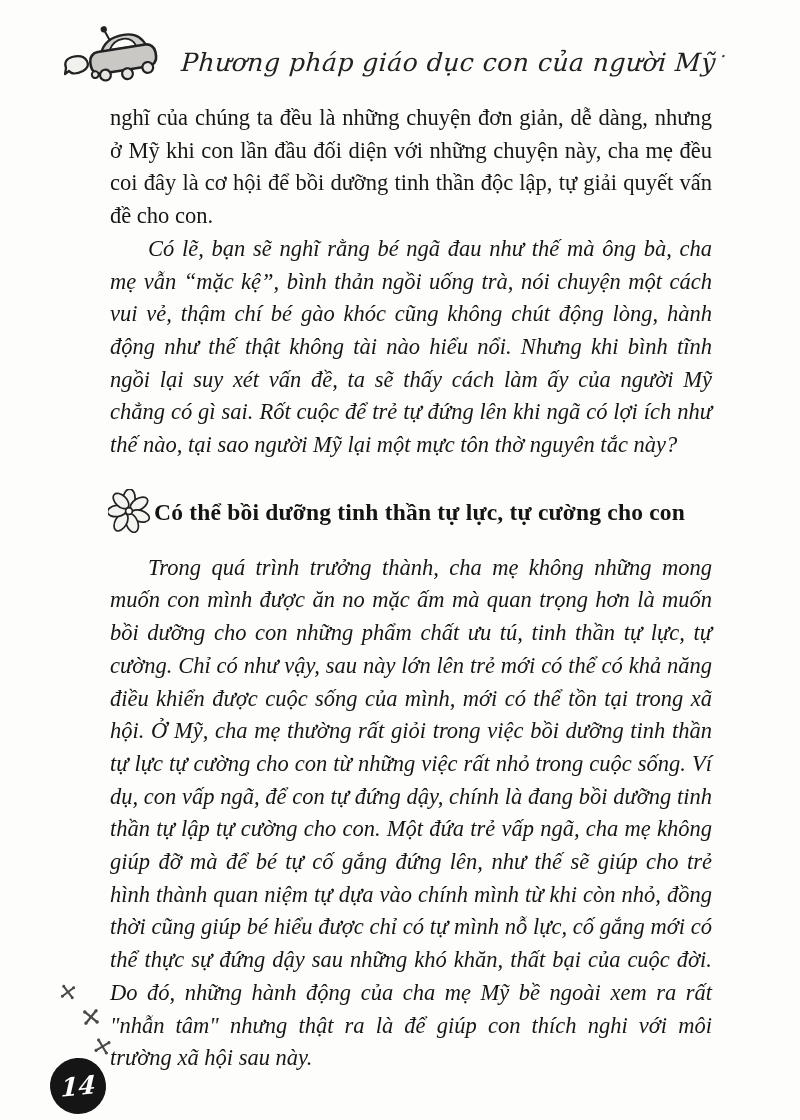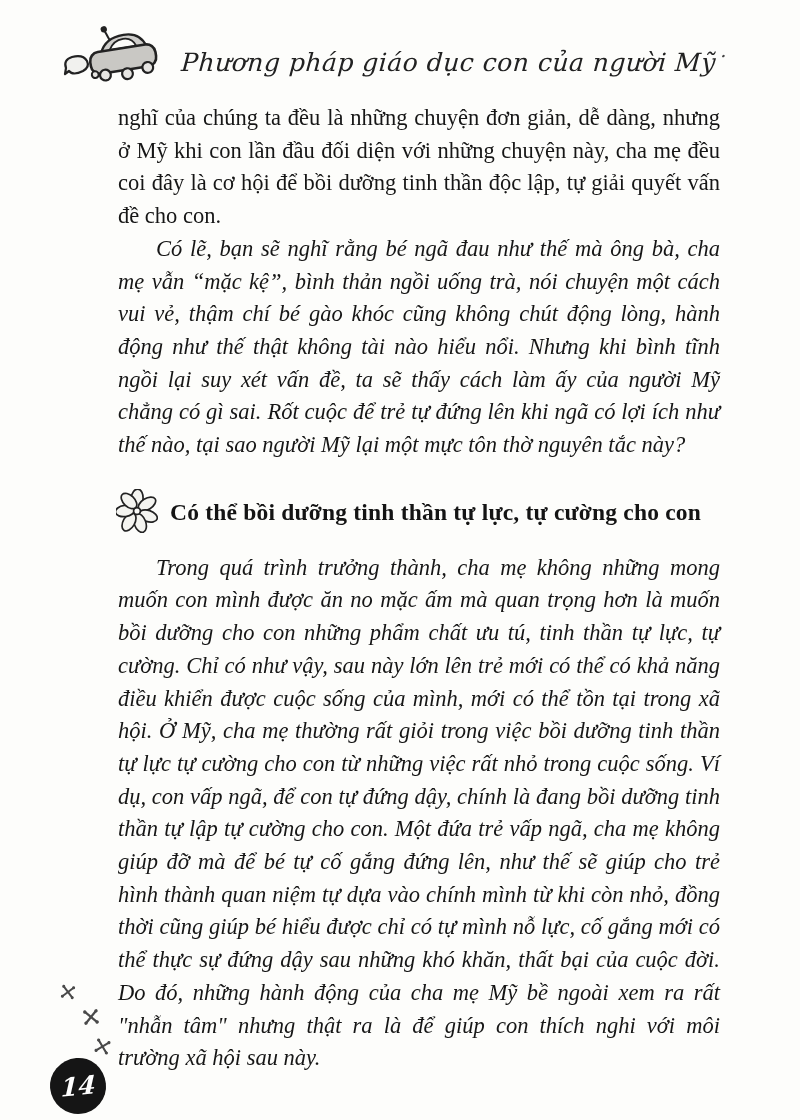--- a/index.html
+++ b/index.html
@@ -37,36 +37,36 @@
     font-size: 20px;
     color: #444;
     vertical-align: 8px;
     padding-left: 4px;
   }
 
   
   .content {
     position: absolute;
     top: 102px;
-    left: 118px;
+    left: 110px;
     width: 602px;
   }
   .content p {
     margin: 0;
     font-size: 22.5px;
     line-height: 32.7px;
     text-align: justify;
     color: #161616;
   }
   .content p.indent { text-indent: 38px; font-style: italic; }
 
   .section-heading {
     display: flex;
     align-items: center;
-    gap: 12px;
+    gap: 4px;
     margin: 27px 0 15px 0;
   }
   .flower-wrap { flex: 0 0 auto; margin-left: -2px; }
   .section-heading h2 {
     margin: 0;
     font-size: 23.5px;
     font-weight: bold;
     color: #141414;
     letter-spacing: 0.2px;
   }

